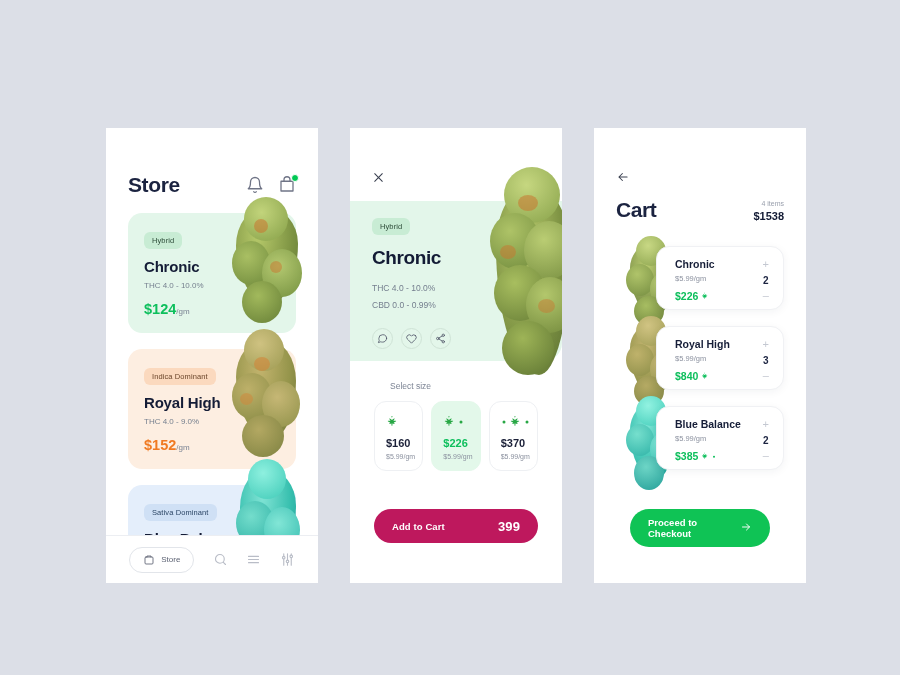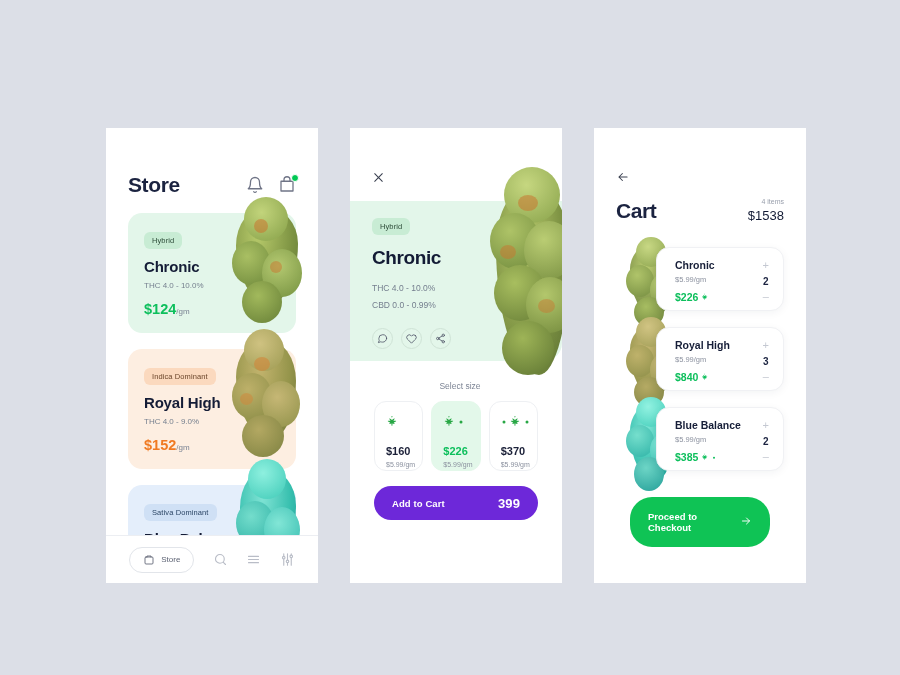--- a/index.html
+++ b/index.html
@@ -100,53 +100,53 @@
   }
   .detail-meta { margin-top: 14px; font-size: 8.5px; color: #747e8e; }
   .detail-meta + .detail-meta { margin-top: 7px; }
   .act-row { display: flex; gap: 8px; margin-top: 18px; }
   .act-btn {
     width: 21px; height: 21px; border-radius: 50%;
     border: 1px solid #cfe3d6; display: flex;
     align-items: center; justify-content: center; color: #51586a;
   }
 
-  .select-label { margin: 20px 0 0 8px; font-size: 8.5px; color: #7c8494; text-align: center; }
+  .select-label { margin: 20px 0 0 40px; font-size: 8.5px; color: #7c8494; }
   .size-row {
     display: flex; gap: 8px; margin: 10px 24px 0 24px;
   }
   .size-card {
     flex: 1; border-radius: 12px; background: #fff;
     border: 1px solid #eef0f3; padding: 11px 0 10px 11px;
     height: 70px;
   }
   .size-card.active { background: #e3f8ea; border-color: #e3f8ea; }
   .leaf-wrap { height: 16px; display: flex; align-items: center; gap: 2px; }
-  .size-price { margin-top: 16px; font-size: 11px; font-weight: bold; color: #1b2038; }
+  .size-price { margin-top: 8px; font-size: 11px; font-weight: bold; color: #1b2038; }
   .size-card.active .size-price { color: #0dbf5c; }
   .size-unit { margin-top: 4px; font-size: 7px; color: #8b919f; }
 
   .cta {
     display: flex; align-items: center; justify-content: space-between;
-    background: #6d28d9; color: #fff; border-radius: 22px;
-    margin: 15px 24px 0 24px; height: 34px; padding: 0 18px;
+    background: #be185d; color: #fff; border-radius: 22px;
+    margin: 38px 24px 0 24px; height: 34px; padding: 0 18px;
     font-size: 9.5px; font-weight: bold; letter-spacing: 0.1px;
   }
   .cta .cta-count { font-size: 13px; font-weight: bold; }
 
   
   .cart-top { padding: 42px 22px 0 22px; }
   .back-ico { width: 14px; height: 14px; color: #3a4050; }
   .cart-head {
     display: flex; align-items: flex-end; justify-content: space-between;
     margin-top: 14px;
   }
   .cart-sum { text-align: right; }
   .cart-items { font-size: 7px; color: #9aa0ad; }
-  .cart-total { font-size: 13px; font-weight: normal; color: #131b35; margin-top: 3px; }
+  .cart-total { font-size: 11px; font-weight: bold; color: #131b35; margin-top: 3px; }
 
   .cart-list { margin-top: 16px; position: relative; }
   .cart-row { position: relative; height: 80px; margin-bottom: 0px; }
   .cart-card {
     position: absolute; left: 62px; right: 22px; top: 8px; height: 64px;
     background: #fff; border: 1px solid #f0f1f4; border-radius: 13px;
     box-shadow: 0 2px 8px rgba(28,35,60,0.05);
     padding: 11px 14px 0 18px;
     display: flex; justify-content: space-between;
   }
@@ -156,21 +156,21 @@
                 display: flex; align-items: center; gap: 3px; }
   .qty-col {
     display: flex; flex-direction: column; align-items: center;
     justify-content: space-between; height: 43px; padding-top: 1px;
   }
   .qty-btn { font-size: 11px; color: #c4c8d1; line-height: 1; }
   .qty-val { font-size: 10px; font-weight: bold; color: #1b2340; }
 
   .checkout {
     position: absolute; left: 36px; right: 36px; bottom: 36px;
-    height: 50px; background: #0fc355; border-radius: 22px;
+    height: 38px; background: #0fc355; border-radius: 22px;
     display: flex; align-items: center; justify-content: space-between;
     padding: 13px 18px; color: #fff; font-size: 9.5px; font-weight: bold;
   }
 </style>
 </head>
 <body>
 
 <div class="stage">
 
   <div class="phone" id="phone-store">

